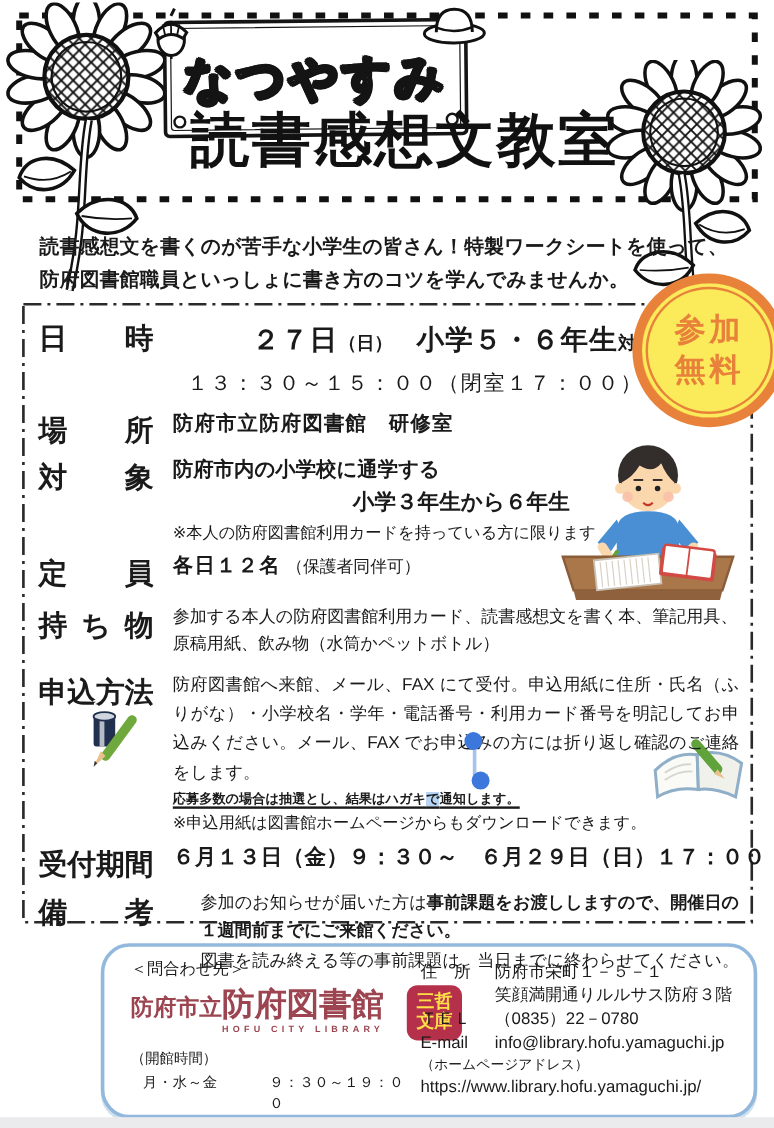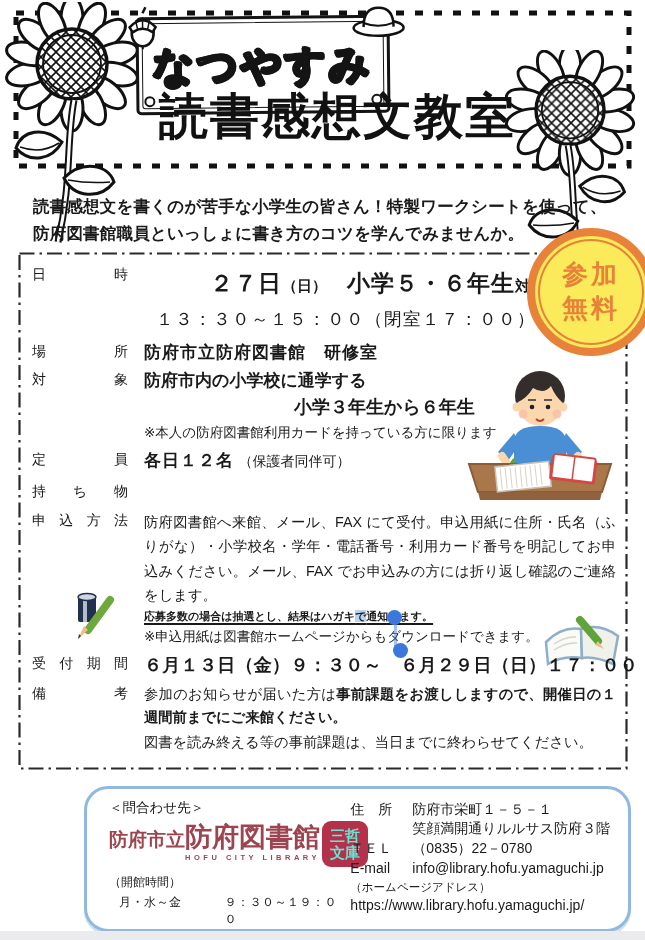--- a/index.html
+++ b/index.html
@@ -50,21 +50,21 @@
     display:flex; flex-direction:column; align-items:center; justify-content:center;
     color:#E8823A; font-size:26px; font-weight:800; letter-spacing:3px; line-height:1.3;
   }
 
   
   .main-box { position:absolute; left:18px; top:252px; width:610px; height:518px; z-index:3; }
   .main-box-border { position:absolute; left:0; top:0; }
   .main-content { position:relative; padding:12px 12px 0 14px; z-index:2; }
 
   .row { display:flex; position:relative; z-index:2; }
-  .row-label { flex:0 0 96px; font-size:14px; font-weight:400; text-align:justify; text-align-last:justify; padding-top:2px; }
+  .row-label { flex:0 0 96px; font-size:24px; font-weight:700; text-align:justify; text-align-last:justify; padding-top:2px; }
   .row-content { flex:1; padding-left:16px; }
 
   .dt-line { font-weight:600; }
   .dt-big { font-size:23px; letter-spacing:1px; }
   .dt-small { font-size:15px; }
   .dt-gap { display:inline-block; width:20px; }
   .dt-line2 { margin-left:66px; margin-top:4px; }
   .dt-time { font-size:17.5px; font-weight:500; letter-spacing:1.5px; margin:8px 0 0 12px; white-space:nowrap; }
 
   .r-place { margin-top:10px; }
@@ -85,21 +85,21 @@
   .r-apply { margin-top:9px; }
   .apply-text { font-size:14.3px; font-weight:500; line-height:1.7; text-align:justify; }
   .apply-highlight { font-size:11px; font-weight:800; margin-top:2px; }
   .apply-highlight .hl { text-decoration:underline; text-underline-offset:3px; text-decoration-thickness:1.5px; }
   .sel { background:#B8D4F4; position:relative; }
   .apply-note { font-size:13.5px; font-weight:500; margin-top:4px; }
 
   .r-period { margin-top:7px; }
   .period-value { font-size:18px; font-weight:800; white-space:nowrap; letter-spacing:0.3px; }
 
-  .r-remarks { margin-top:6px; }
+  .r-remarks { margin-top:6px;gap:23px; }
   .remarks-p { font-size:14.3px; font-weight:500; line-height:1.62; text-align:justify; }
   .remarks-p b { font-weight:800; }
   .remarks-l2 { font-size:14.3px; font-weight:500; margin-top:3px; }
 
   .boy-illust   { position:absolute; left:436px; top:112px; z-index:1; }
   .pencil-icon  { position:absolute; left:46px;  top:334px; z-index:2; }
   .book-icon    { position:absolute; left:518px; top:360px; z-index:2; }
 
   .sel-handle { position:absolute; width:15px; height:15px; border-radius:50%; background:#3C78DC; z-index:7; }
   .sel-handle.top { left:369px; top:358px; }
@@ -110,27 +110,27 @@
   .contact {
     position:absolute; left:84px; top:786px; width:547px; height:146px; z-index:2;
     background:#fff; border:3px solid #92B9DD; border-radius:24px;
     box-shadow:0 3px 0 #cfe0ef;
     box-sizing:border-box; padding:10px 14px 8px 22px;
     display:flex;
     justify-content:center;
   }
   .c-left { width:47%; }
   .c-heading { font-size:13.5px; font-weight:500; }
-  .logo-row { display:flex; align-items:flex-start; gap:2px; margin-top:4px; }
+  .logo-row { display:flex; align-items:flex-start; gap:19px; margin-top:4px; }
   .logo-jp { color:#9C4550; font-weight:800; white-space:nowrap; line-height:1; padding-top:3px; }
   .logo-sm { font-size:19px; } .logo-lg { font-size:27px; }
   .logo-en { font-size:7.5px; letter-spacing:3.5px; color:#9C4550; font-weight:700; text-align:right; margin-top:2px; }
-  .sb-badge { width:46px; height:46px; background:#B5304A; border-radius:9px; color:#5eead4;
+  .sb-badge { width:46px; height:46px; background:#B5304A; border-radius:9px; color:#fde047;
     display:flex; flex-direction:column; align-items:center; justify-content:center;
-    font-size:15px; font-weight:700; line-height:1.15; flex:0 0 auto; }
+    font-size:15px; font-weight:700; line-height:1.15; flex:0 0 auto;font-family:Liberation Mono, monospace; }
   .hours-heading { font-size:12px; font-weight:500; margin-top:7px; }
   .hours-row { font-size:12px; font-weight:400; letter-spacing:0.5px; margin:3px 0 16px 10px; display:flex; }
   .hours-days { width:108px; }
 
   .c-right { flex:1; padding-left:4px; font-size:14px; font-weight:500; }
   .c-row { display:flex; margin-top:2px; }
   .c-lab { flex:0 0 62px; }
   .c-val { flex:1; }
   .c-indent { margin-left:62px; margin-top:1px; }
   .hp-label { font-size:11.5px; margin-top:4px; }
@@ -308,20 +308,24 @@
       <div class="row r-capacity">
         <div class="row-label">定員</div>
         <div class="row-content">
           <span class="cap-value">各日１２名</span>
           <span class="cap-note">（保護者同伴可）</span>
         </div>
       </div>
 
       <div class="row r-items">
         <div class="row-label">持ち物</div>
+        <div class="row-content">
+          <div class="item-line">参加する本人の防府図書館利用カード、読書感想文を書く本、筆記用具、</div>
+          <div class="item-line">原稿用紙、飲み物（水筒かペットボトル）</div>
+        </div>
       </div>
 
       <div class="row r-apply">
         <div class="row-label">申込方法</div>
         <div class="row-content">
           <div class="apply-text">防府図書館へ来館、メール、FAX にて受付。申込用紙に住所・氏名（ふりがな）・小学校名・学年・電話番号・利用カード番号を明記してお申込みください。メール、FAX でお申込みの方には折り返し確認のご連絡をします。</div>
           <div class="apply-highlight"><span class="hl"><span>応募多数の場合は抽選とし、結果はハガキ</span><span class="sel">で</span><span>通知します。</span></span></div>
           <div class="apply-note">※申込用紙は図書館ホームページからもダウンロードできます。</div>
         </div>
       </div>

